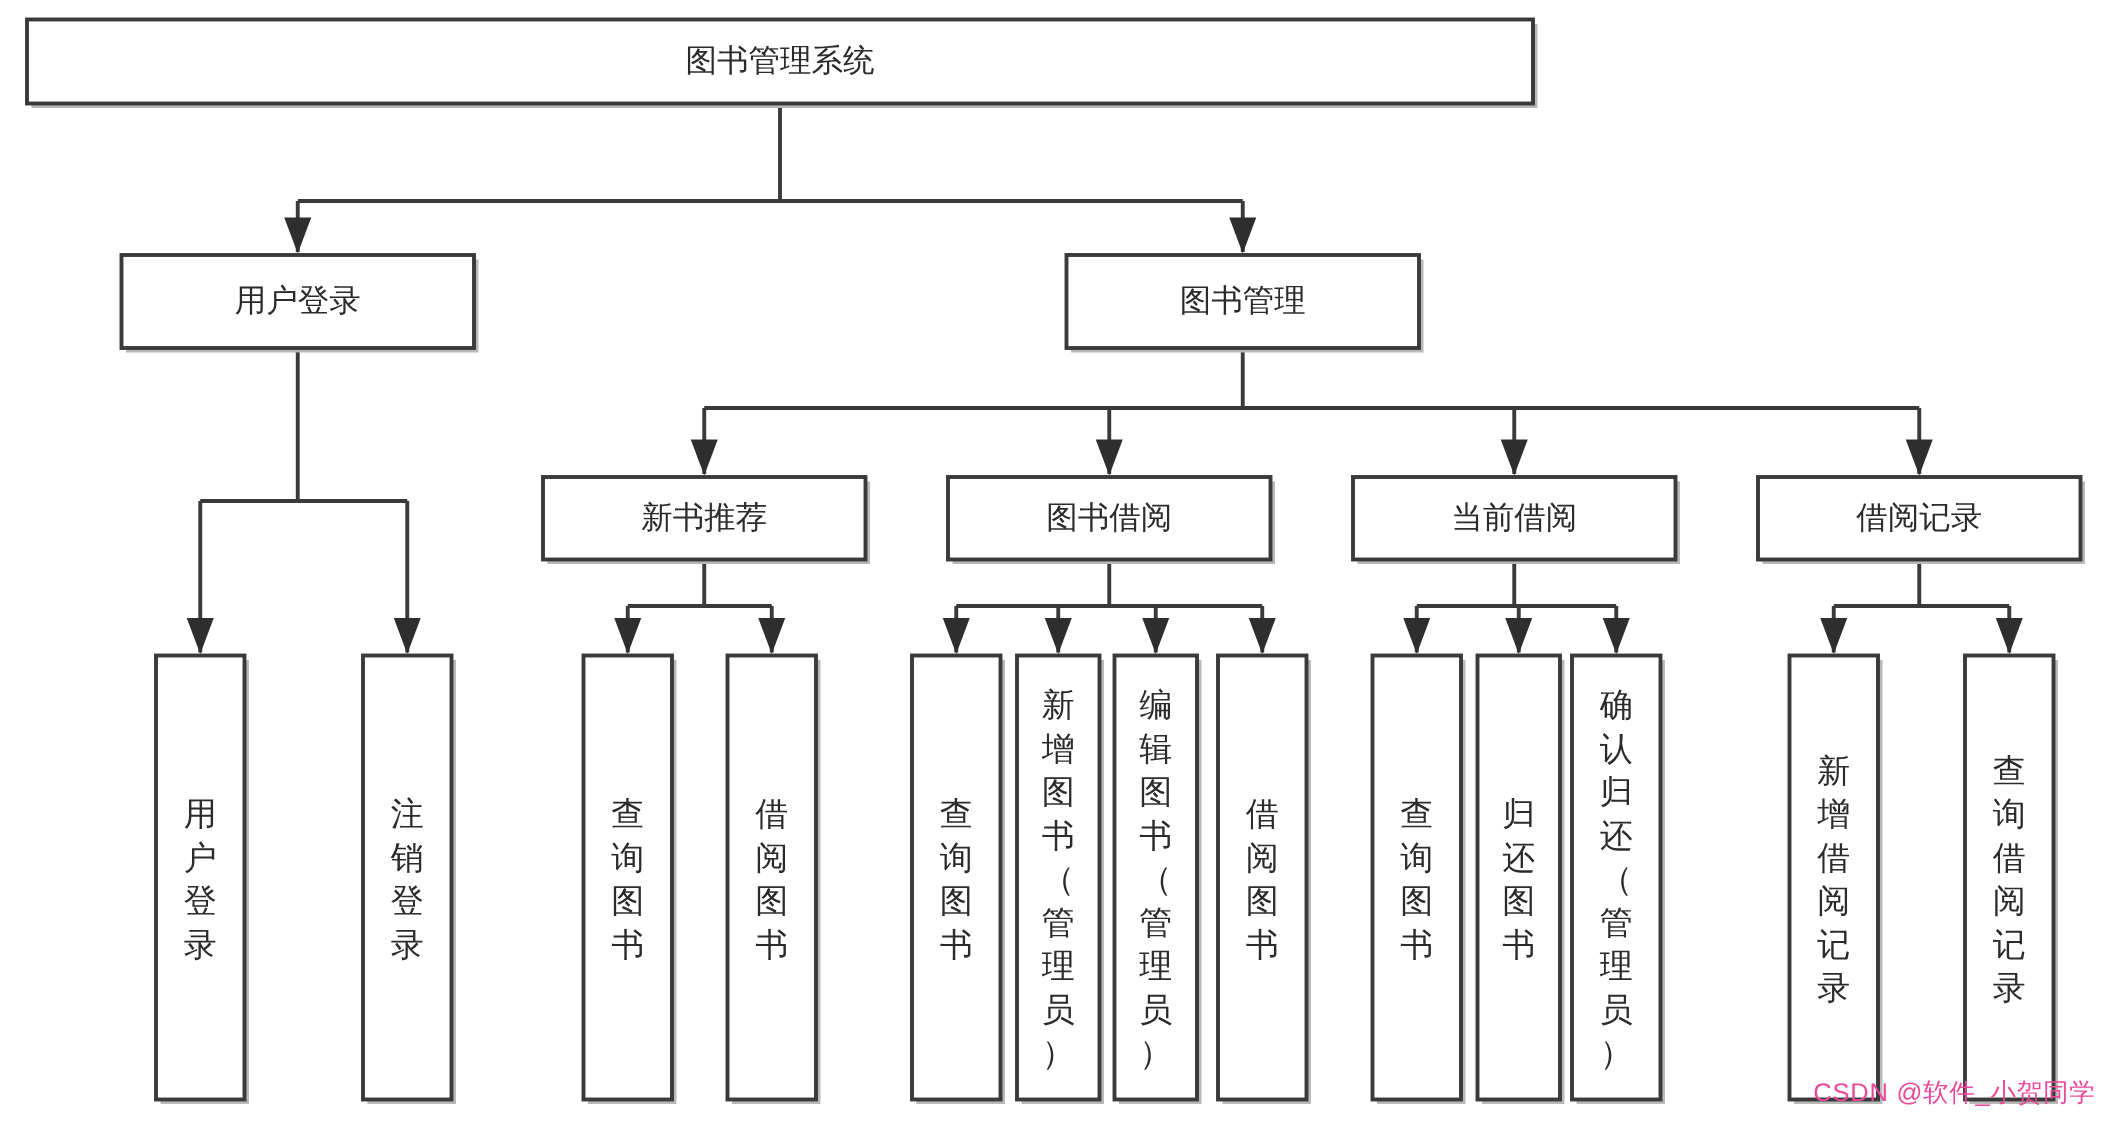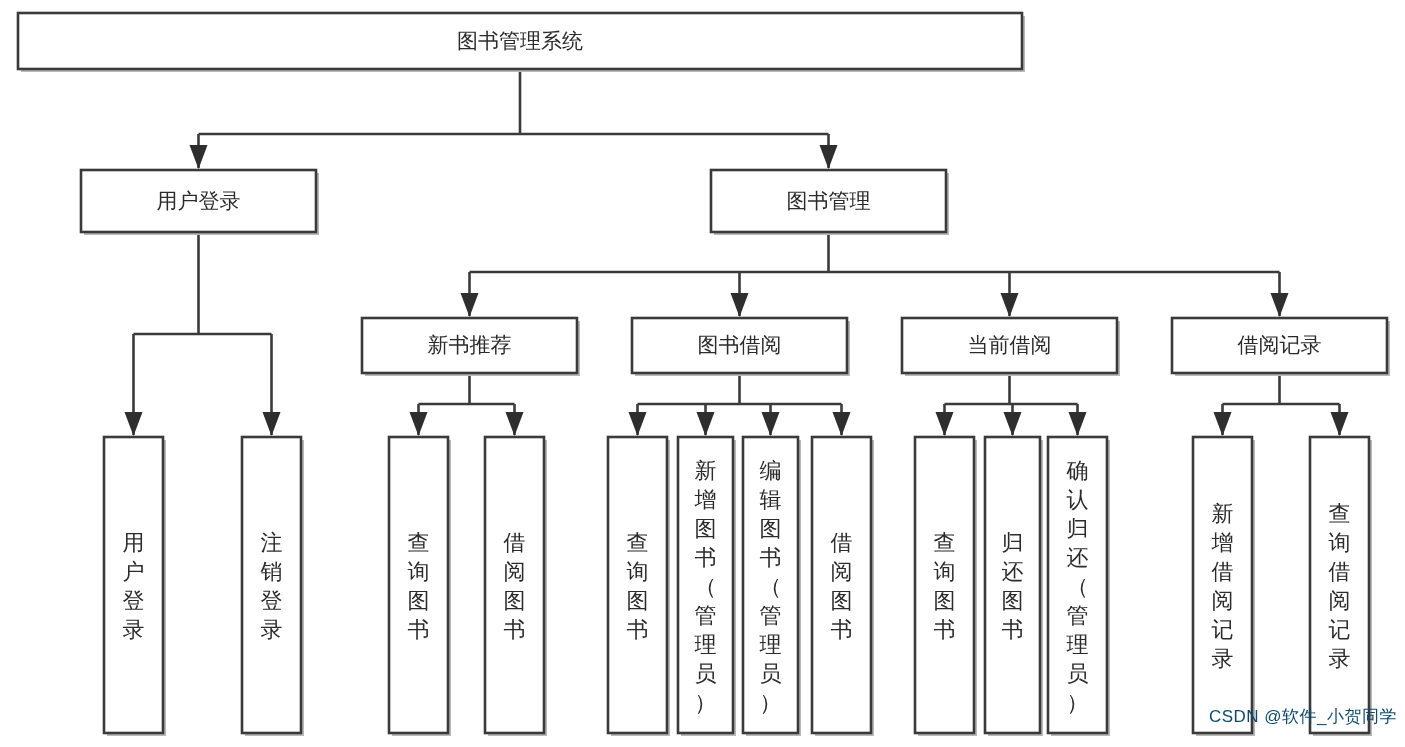--- a/index.html
+++ b/index.html
@@ -51,24 +51,24 @@
   }
   .node-label-v {
     font-family: "Liberation Sans", "DejaVu Sans", sans-serif;
     font-size: 22px;
     fill: #2b2b2b;
     text-anchor: middle;
   }
   .watermark {
     position: absolute;
     right: 8px;
-    bottom: 19px;
+    bottom: 7px;
     font-family: "Liberation Sans", "DejaVu Sans", sans-serif;
     font-size: 17px;
-    color: #0c4a6e;
+    color: #ec4899;
     letter-spacing: 0.5px;
     white-space: nowrap;
     user-select: none;
   }
 </style>
 </head>
 <body>
 
 <div id="diagram-root">
   <svg id="tree-svg" viewBox="0 0 1405 747">

